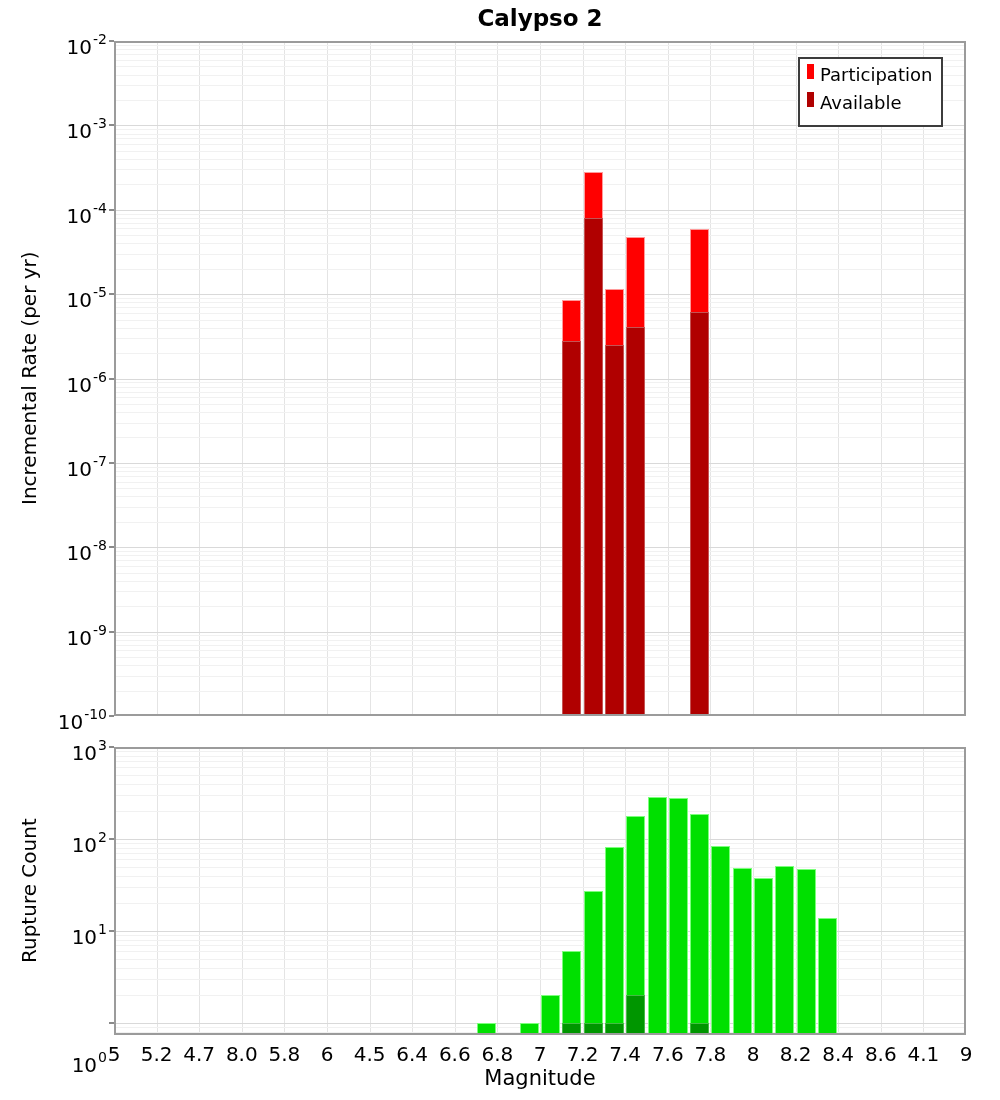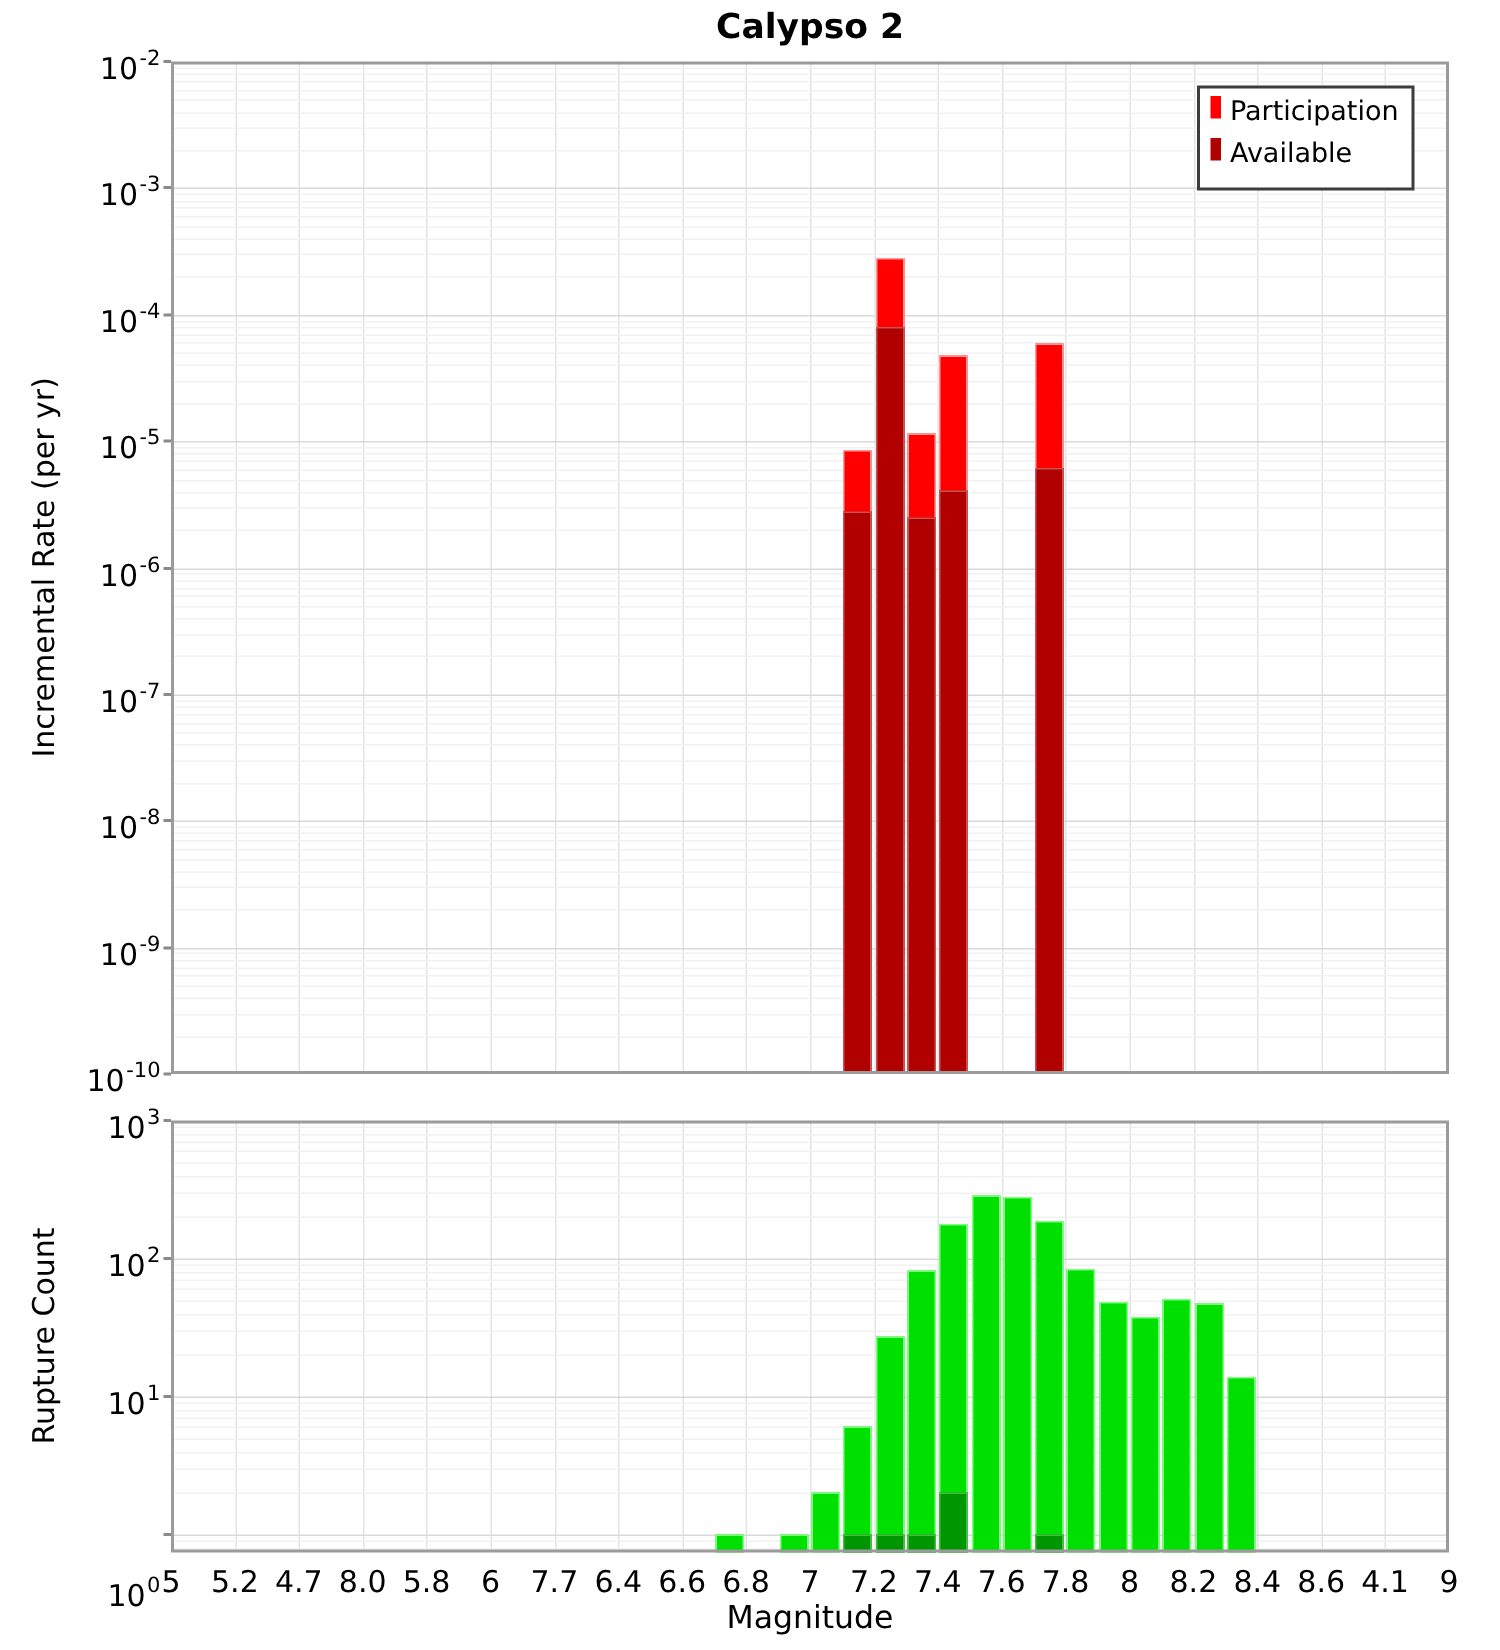--- a/index.html
+++ b/index.html
@@ -230,21 +230,21 @@
       <div class="ytick" style="top: 918.026px;">10<sup>1</sup></div>
       <div class="sidetick" style="left: 109px; top: 930.026px;"></div>
       <div class="ytick" style="top: 1046px;">10<sup>0</sup></div>
       <div class="sidetick" style="left: 109px; top: 1022.04px;"></div>
       <div class="xtick" style="left: 92px; top: 1042px;">5</div>
       <div class="xtick" style="left: 134.6px; top: 1042px;">5.2</div>
       <div class="xtick" style="left: 177.2px; top: 1042px;">4.7</div>
       <div class="xtick" style="left: 219.8px; top: 1042px;">8.0</div>
       <div class="xtick" style="left: 262.4px; top: 1042px;">5.8</div>
       <div class="xtick" style="left: 305px; top: 1042px;">6</div>
-      <div class="xtick" style="left: 347.6px; top: 1042px;">7.7</div>
+      <div class="xtick" style="left: 347.6px; top: 1042px;">4.5</div>
       <div class="xtick" style="left: 390.2px; top: 1042px;">6.4</div>
       <div class="xtick" style="left: 432.8px; top: 1042px;">6.6</div>
       <div class="xtick" style="left: 475.4px; top: 1042px;">6.8</div>
       <div class="xtick" style="left: 518px; top: 1042px;">7</div>
       <div class="xtick" style="left: 560.6px; top: 1042px;">7.2</div>
       <div class="xtick" style="left: 603.2px; top: 1042px;">7.4</div>
       <div class="xtick" style="left: 645.8px; top: 1042px;">7.6</div>
       <div class="xtick" style="left: 688.4px; top: 1042px;">7.8</div>
       <div class="xtick" style="left: 731px; top: 1042px;">8</div>
       <div class="xtick" style="left: 773.6px; top: 1042px;">8.2</div>

